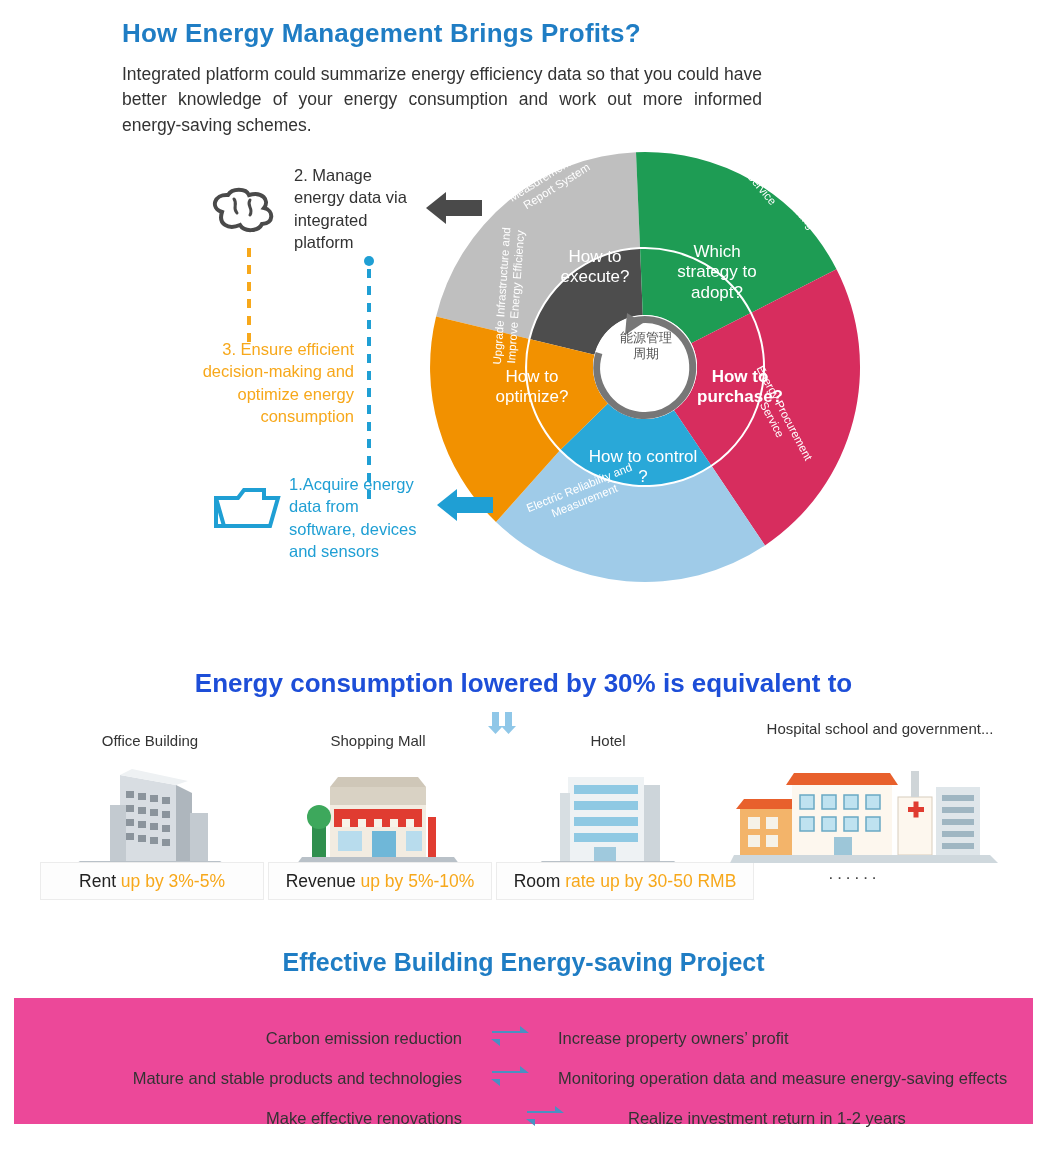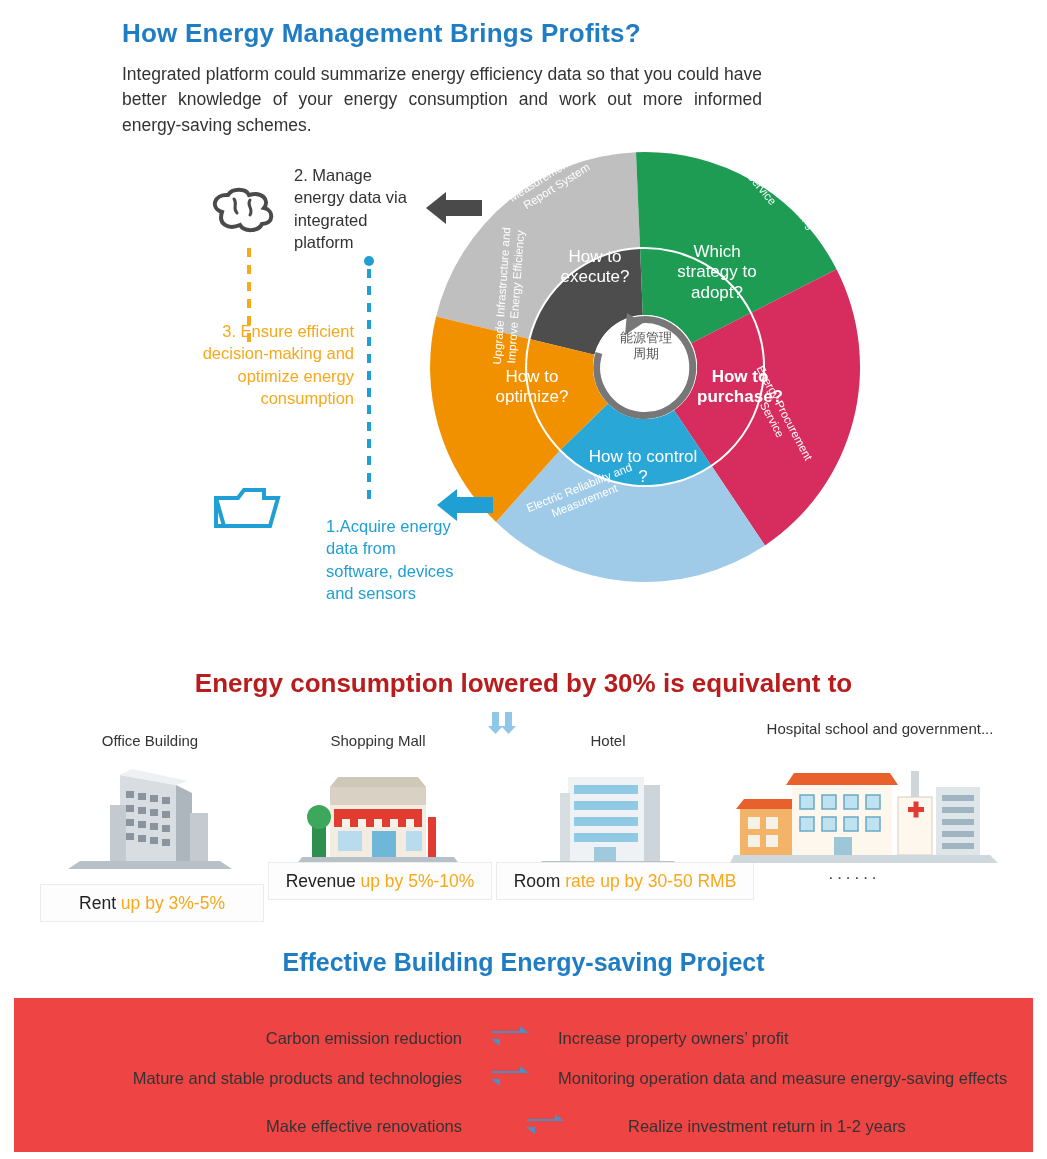--- a/index.html
+++ b/index.html
@@ -86,40 +86,40 @@
     color: #555;
   }
 
   
   .note {
     position: absolute;
     font-size: 16.5px;
     line-height: 1.35;
   }
   .note-2 { left: 294px; top: 164px; width: 120px; color: #333; }
-  .note-3 { left: 186px; top: 320px; width: 168px; color: #f7a81b; text-align: right; }
-  .note-1 { left: 289px; top: 515px; width: 140px; color: #1f9fd4; margin-left: 37px; }
+  .note-3 { left: 186px; top: 338px; width: 168px; color: #f7a81b; text-align: right; }
+  .note-1 { left: 289px; top: 473px; width: 140px; color: #1f9fd4; }
 
   .icon-brain { position: absolute; left: 208px; top: 186px; }
   .icon-folder { position: absolute; left: 212px; top: 484px; }
   .arrow-dark { position: absolute; left: 424px; top: 190px; }
   .arrow-blue { position: absolute; left: 435px; top: 487px; }
   .dash-orange { position: absolute; left: 246px; top: 248px; }
   .dash-blue { position: absolute; left: 362px; top: 255px; }
 
   
   .mid-title {
     position: absolute;
     left: 0;
     top: 668px;
     width: 1047px;
     text-align: center;
     font-size: 26px;
     font-weight: bold;
-    color: #b91c1c;
+    color: #1d4ed8;
   }
   .mid-arrows {
     position: absolute;
     left: 488px;
     top: 712px;
   }
 
   .venue {
     position: absolute;
     text-align: center;
@@ -141,21 +141,21 @@
     white-space: nowrap;
     text-align: center;
   }
   .hl { color: #f7a81b; }
 
   .v1 { left: 40px; top: 732px; width: 220px; }
   .v2 { left: 268px; top: 732px; width: 220px; }
   .v3 { left: 498px; top: 732px; width: 220px; }
   .v4 { left: 730px; top: 720px; width: 300px; }
 
-  .c1 { left: 40px;  top: 884px; width: 222px; }
+  .c1 { left: 40px;  top: 862px; width: 222px; }
   .c2 { left: 268px; top: 862px; width: 222px; }
   .c3 { left: 496px; top: 862px; width: 256px; }
 
   .dots {
     position: absolute;
     left: 828px;
     top: 868px;
     font-size: 17px;
     letter-spacing: 3px;
     color: #444;
@@ -170,33 +170,33 @@
     text-align: center;
     font-size: 25px;
     font-weight: bold;
     color: #1f7dc4;
   }
   .panel {
     position: absolute;
     left: 14px;
     top: 998px;
     width: 1019px;
-    height: 154px;
-    background: #ef4444;
+    height: 126px;
+    background: #ec4899;
   }
   .row {
     position: absolute;
     width: 100%;
     height: 40px;
     display: flex;
     align-items: center;
   }
   .row-1 { top: 20px; }
   .row-2 { top: 60px; }
-  .row-3 { top: 108px; gap: 35px; }
+  .row-3 { top: 100px; gap: 35px; }
   .row .left {
     width: 448px;
     text-align: right;
     padding-right: 18px;
     font-size: 16.5px;
     color: #333;
   }
   .row .mid {
     width: 60px;
     text-align: center;

